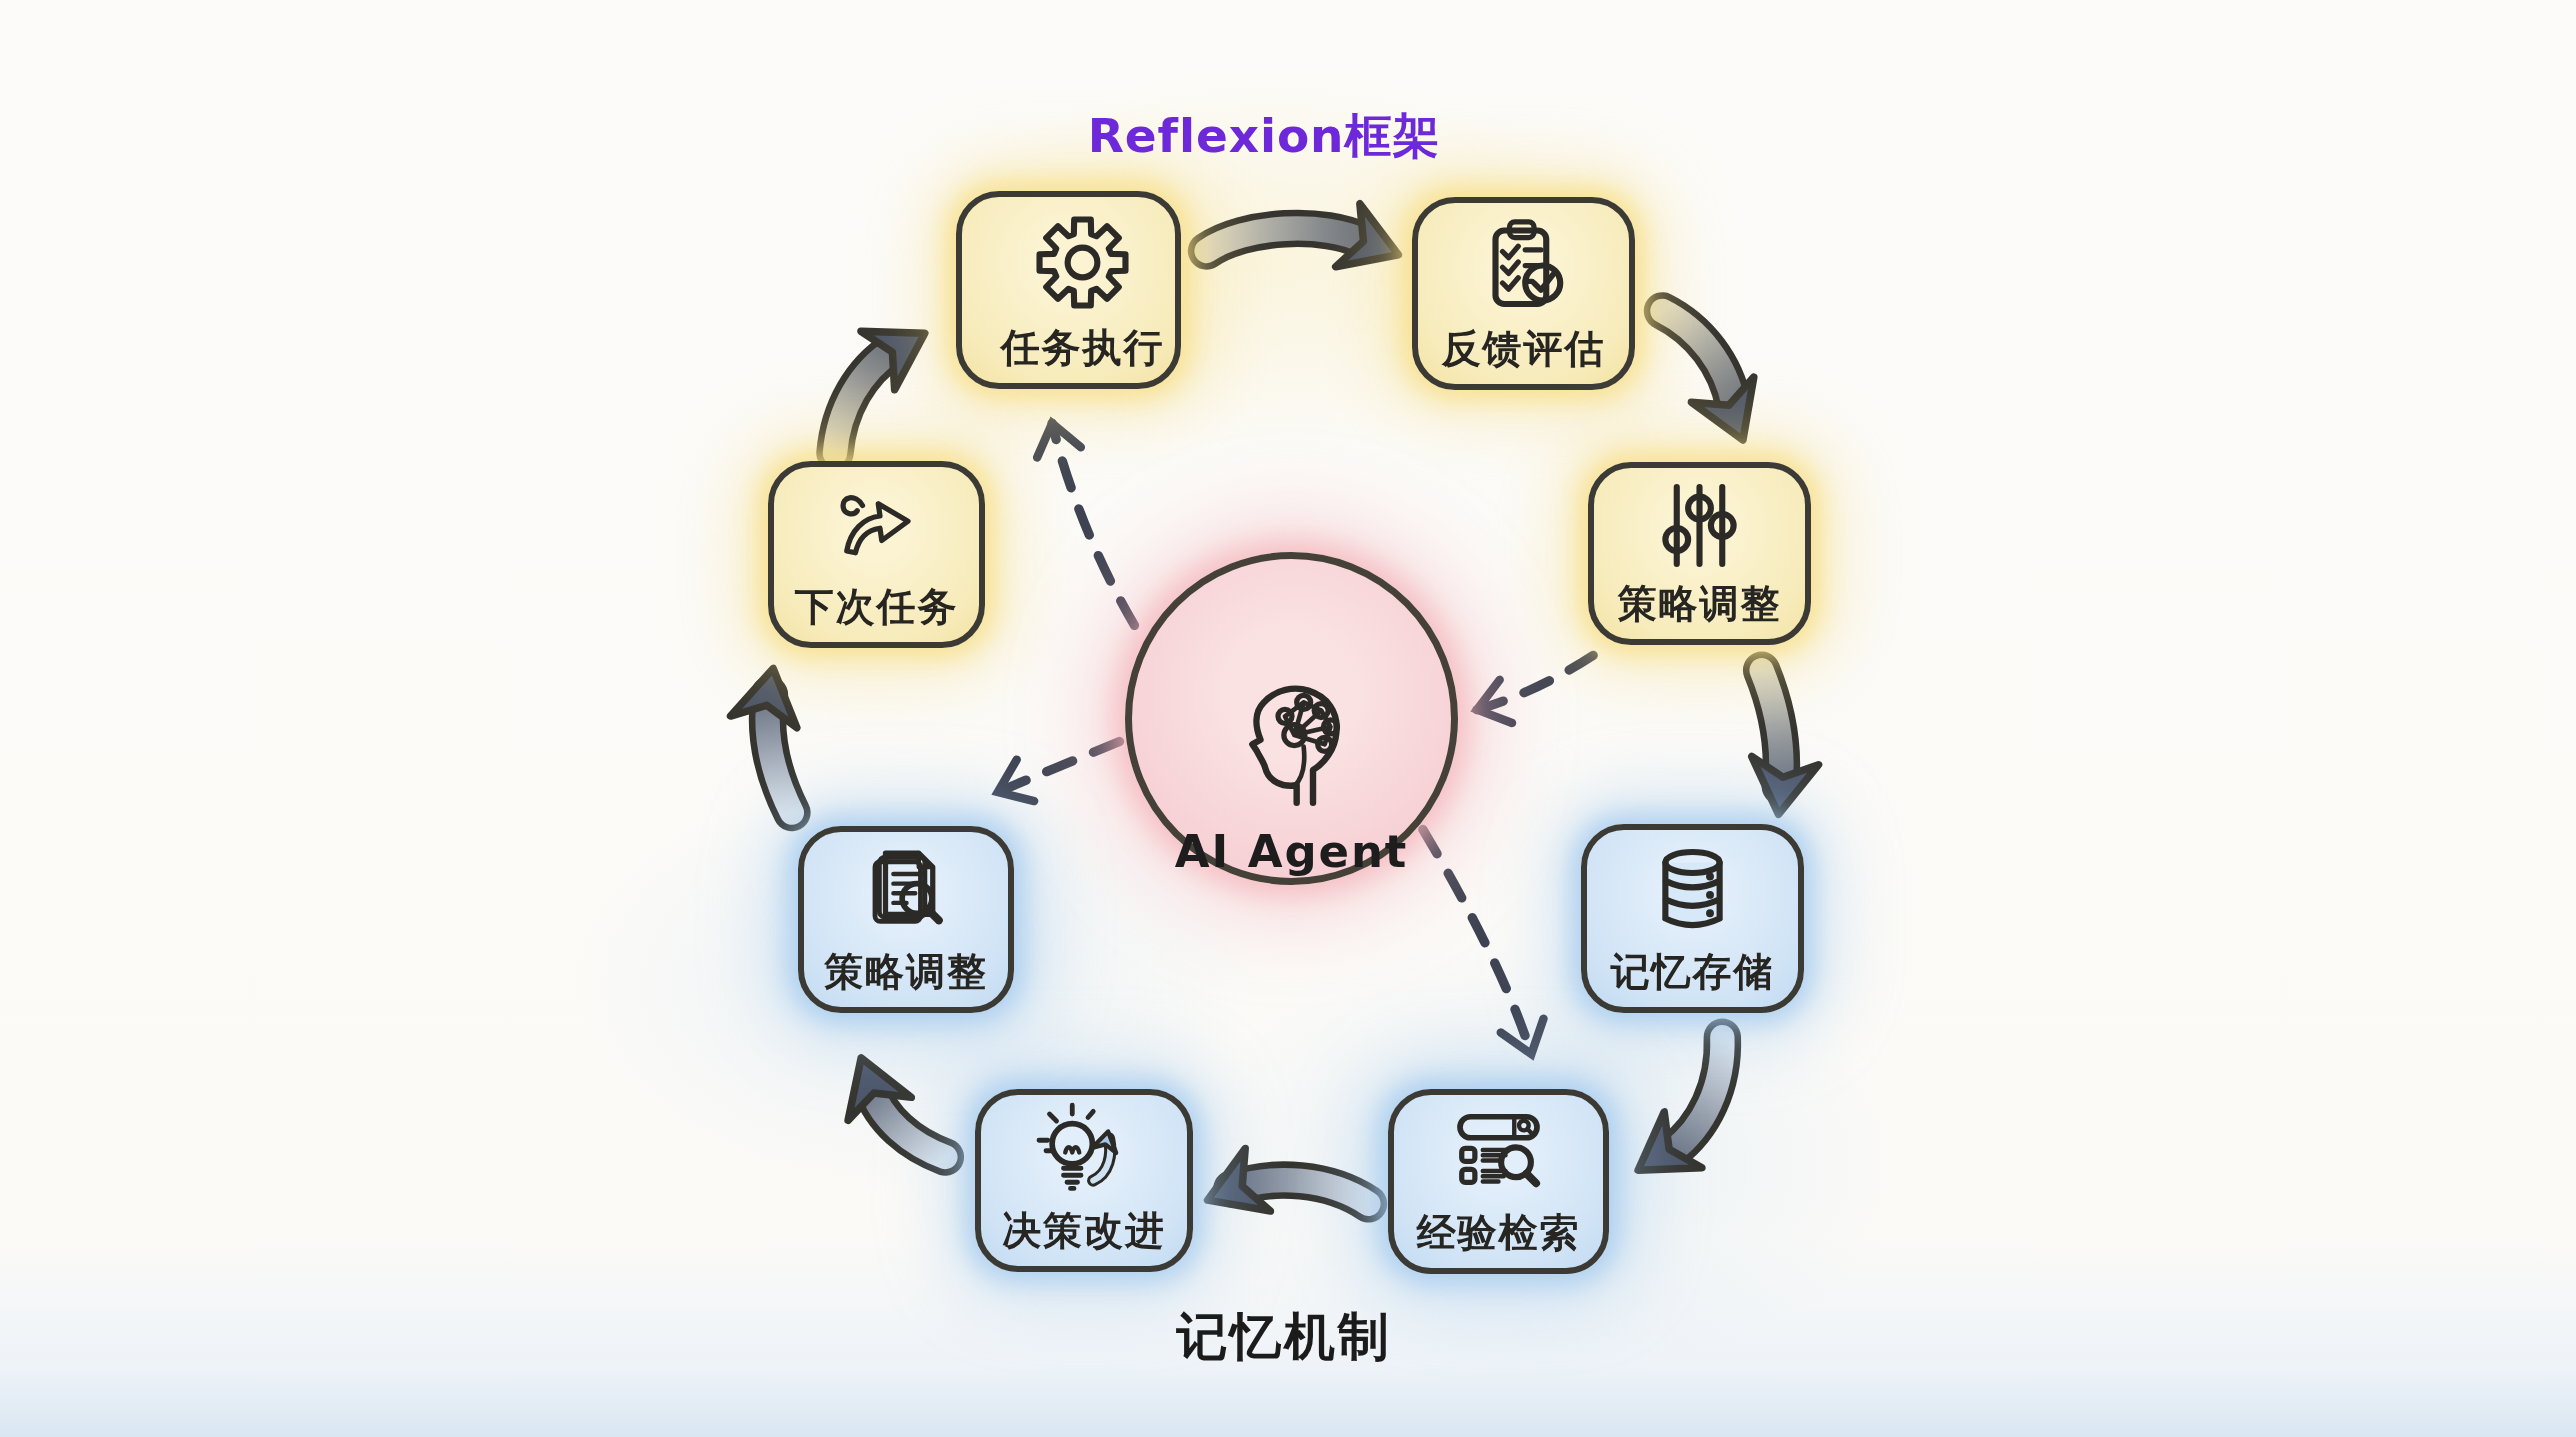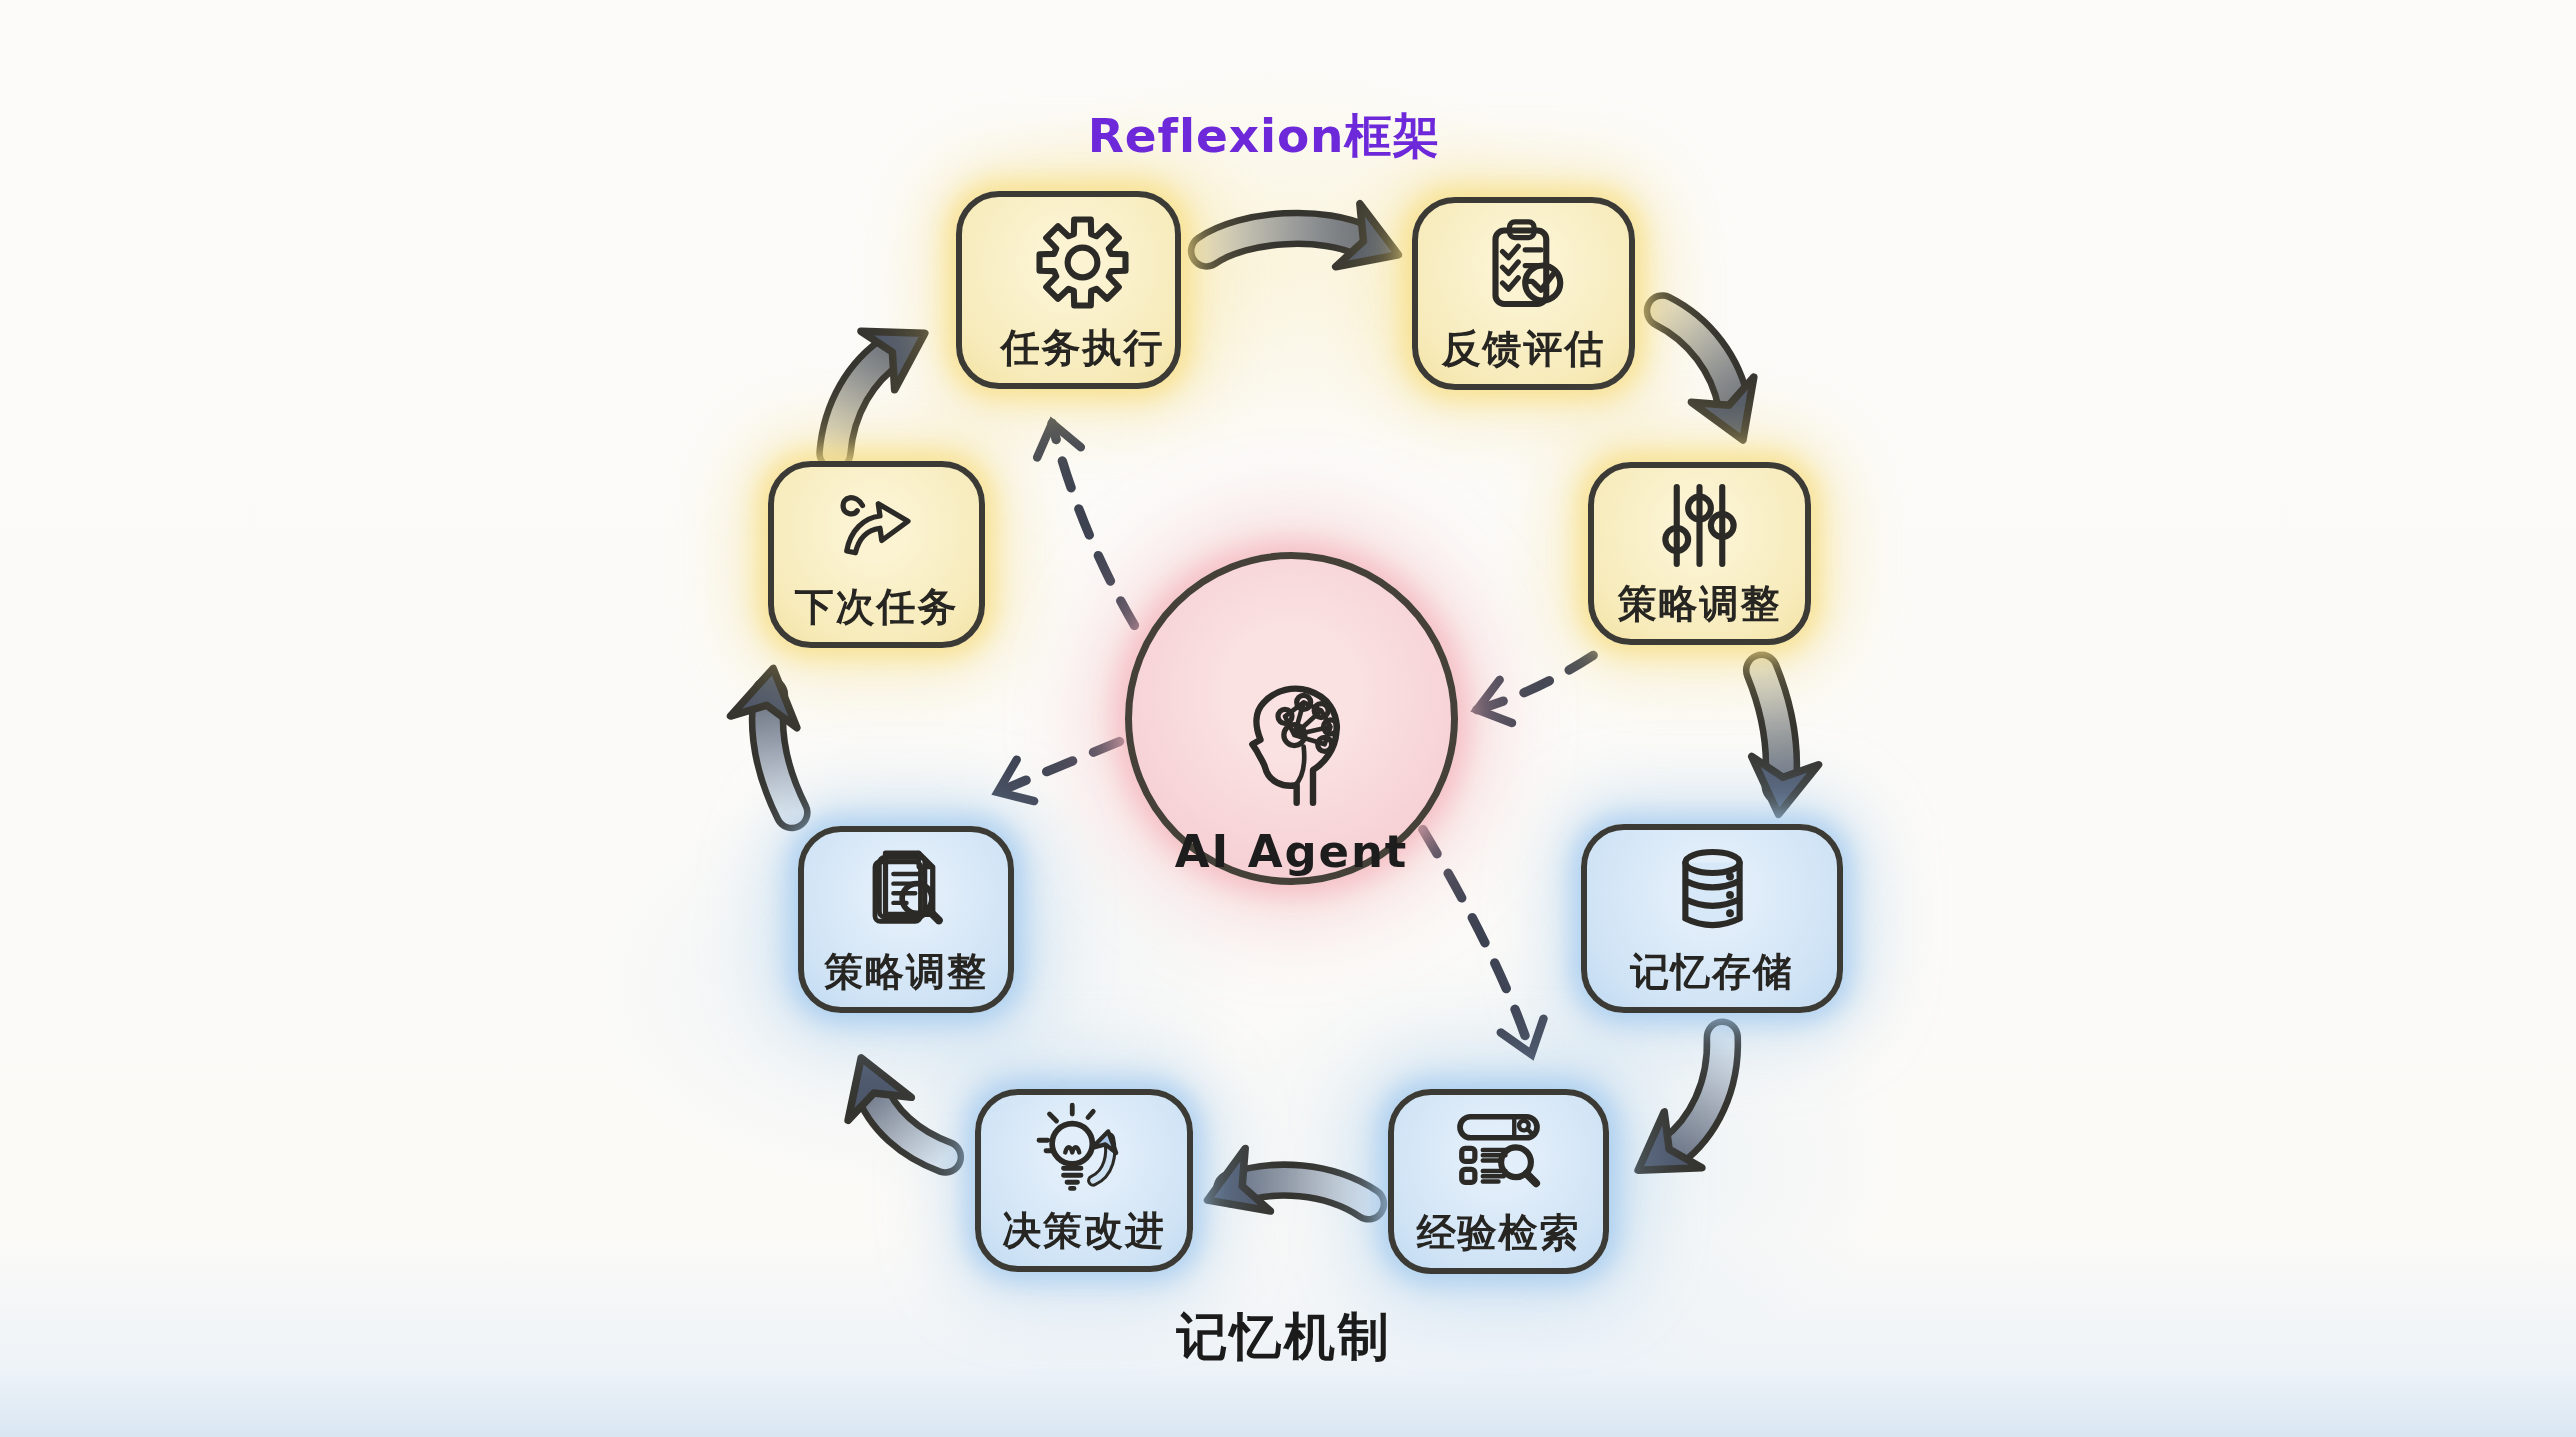--- a/index.html
+++ b/index.html
@@ -46,21 +46,21 @@
     background:radial-gradient(circle at 50% 42%,#fae2e3 25%,#f6cfd3 78%,#f3c4c9 100%);
     box-shadow:0 0 28px 11.2px rgba(244,176,184,.70),0 0 81px 37px rgba(244,176,184,.38);
     display:flex;flex-direction:column;align-items:center;justify-content:flex-end;
   }
   .center-circle .label{font-size:45px;font-weight:600;color:#1d1d1d;margin-top:9.4px;letter-spacing:1.9px;}
 
   
   #n-task{left:956px;top:191px;width:225px;height:198px;padding-left:28px;}
   #n-feedback{left:1412px;top:197px;width:223px;height:193px;}
   #n-strategy{left:1588px;top:462px;width:223px;height:183px;}
-  #n-memory{left:1581px;top:824px;width:262px;height:189px;}
+  #n-memory{left:1581px;top:824px;width:223px;height:189px;}
   #n-experience{left:1388px;top:1089px;width:221px;height:185px;}
   #n-decision{left:975px;top:1089px;width:218px;height:183px;}
   #n-interaction{left:798px;top:826px;width:216px;height:187px;}
   #n-next{left:768px;top:461px;width:217px;height:187px;}
 
   .ink{stroke:#2b2a26;stroke-linecap:round;stroke-linejoin:round;fill:none;}
 </style>
 </head>
 <body>
 

